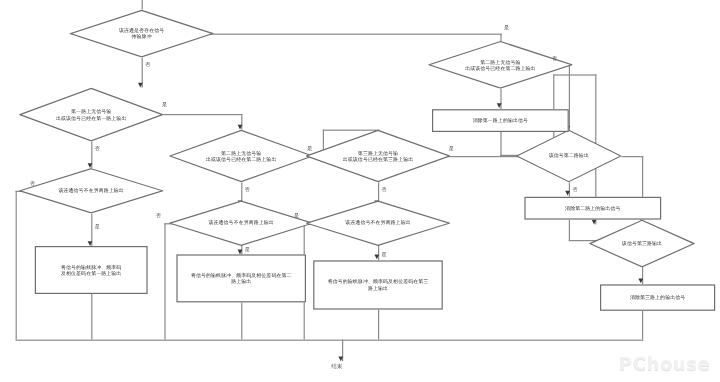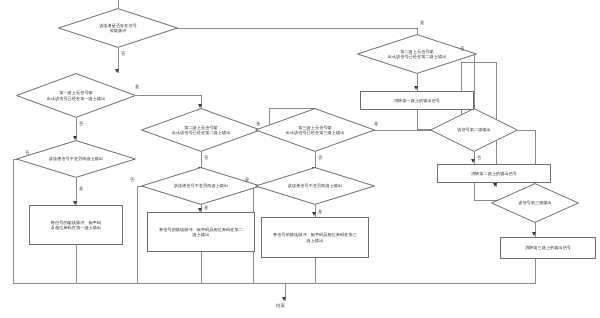--- a/index.html
+++ b/index.html
@@ -220,14 +220,15 @@
   <div class="elabel" style="left:374px;top:121px;">是</div>
   <div class="elabel" style="left:318px;top:155px;">否</div>
   <div class="elabel" style="left:245px;top:177px;">是</div>
   <div class="elabel" style="left:318px;top:209px;">是</div>
   <div class="elabel" style="left:420px;top:20px;">是</div>
   <div class="elabel" style="left:460px;top:46px;">否</div>
   <div class="elabel" style="left:477px;top:155px;">否</div>
 
   <div class="endlabel" style="left:276px;top:303px;">结束</div>
 
+  <div class="watermark">PChouse</div>
 
 </div>
 
 </body></html>

